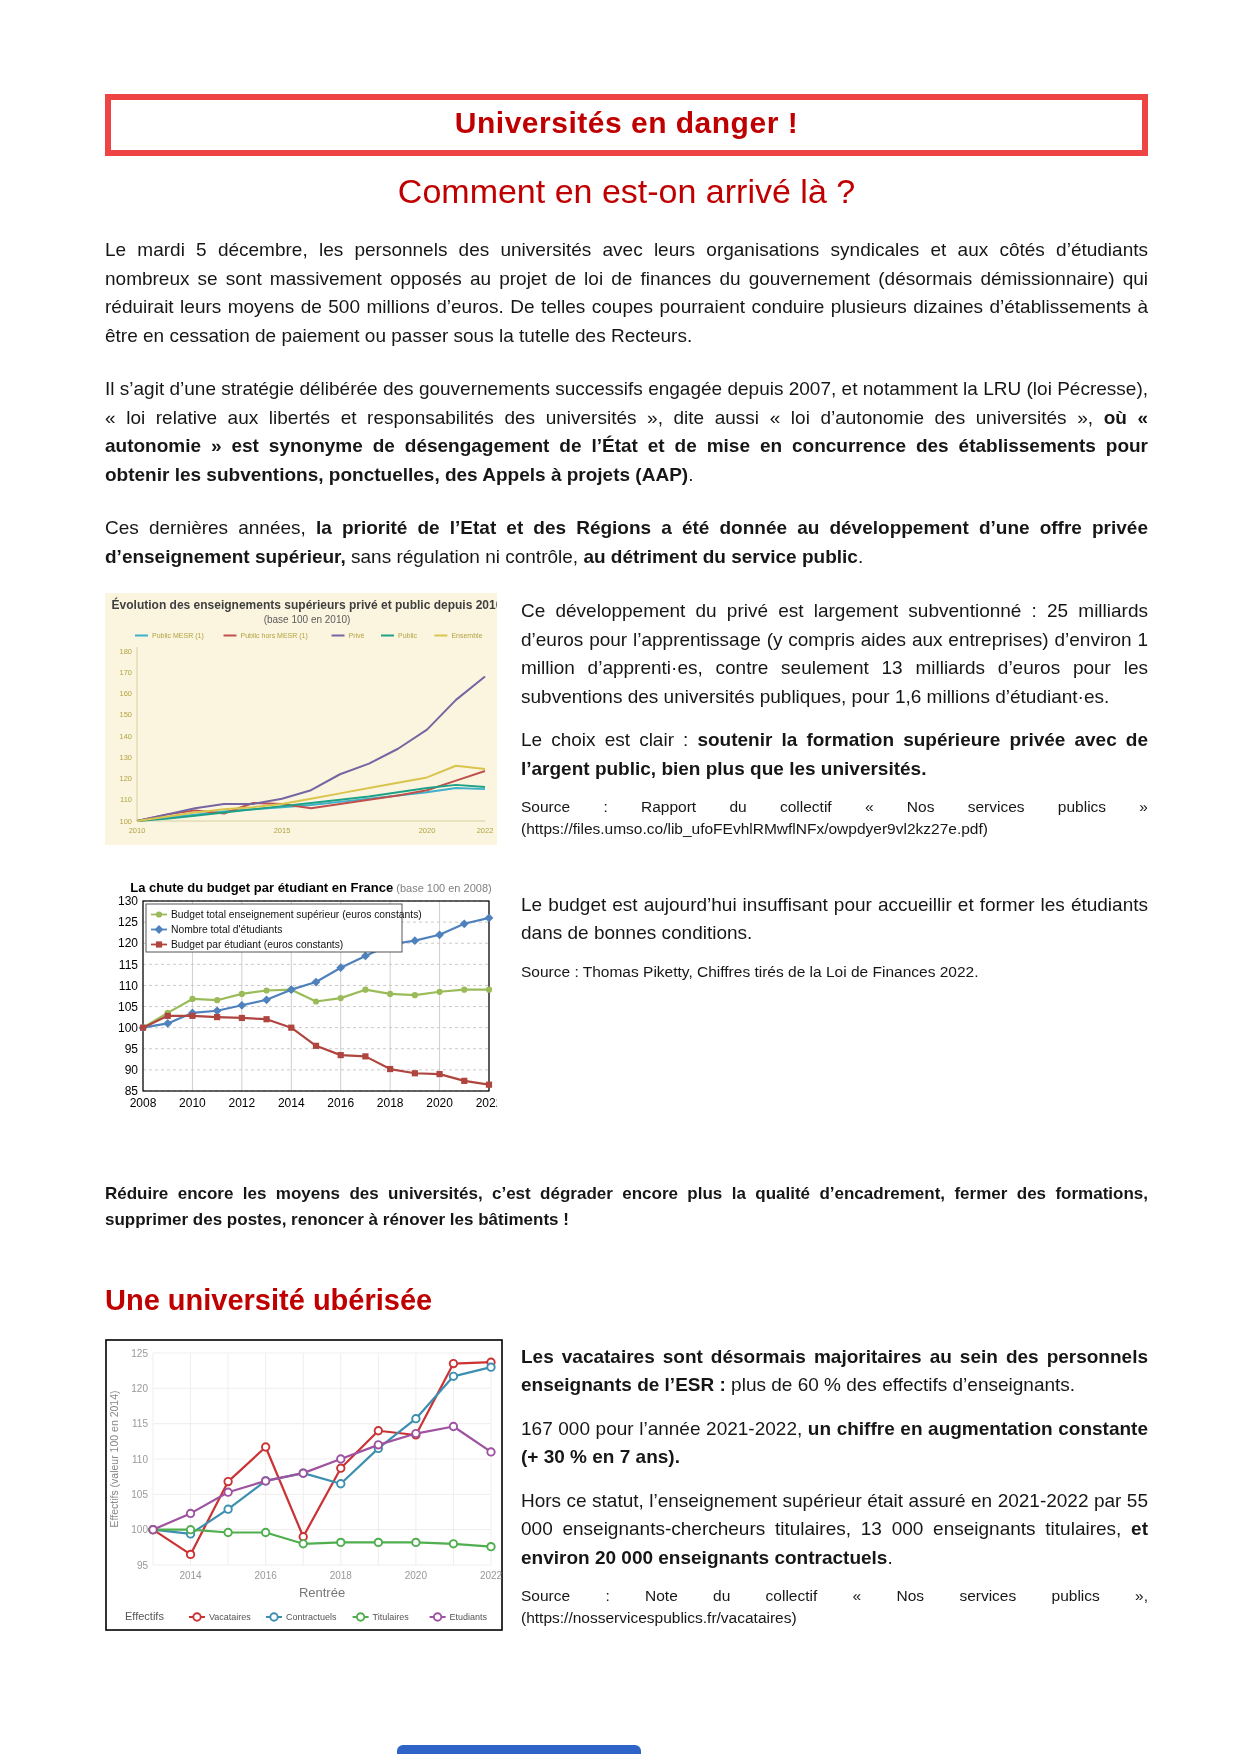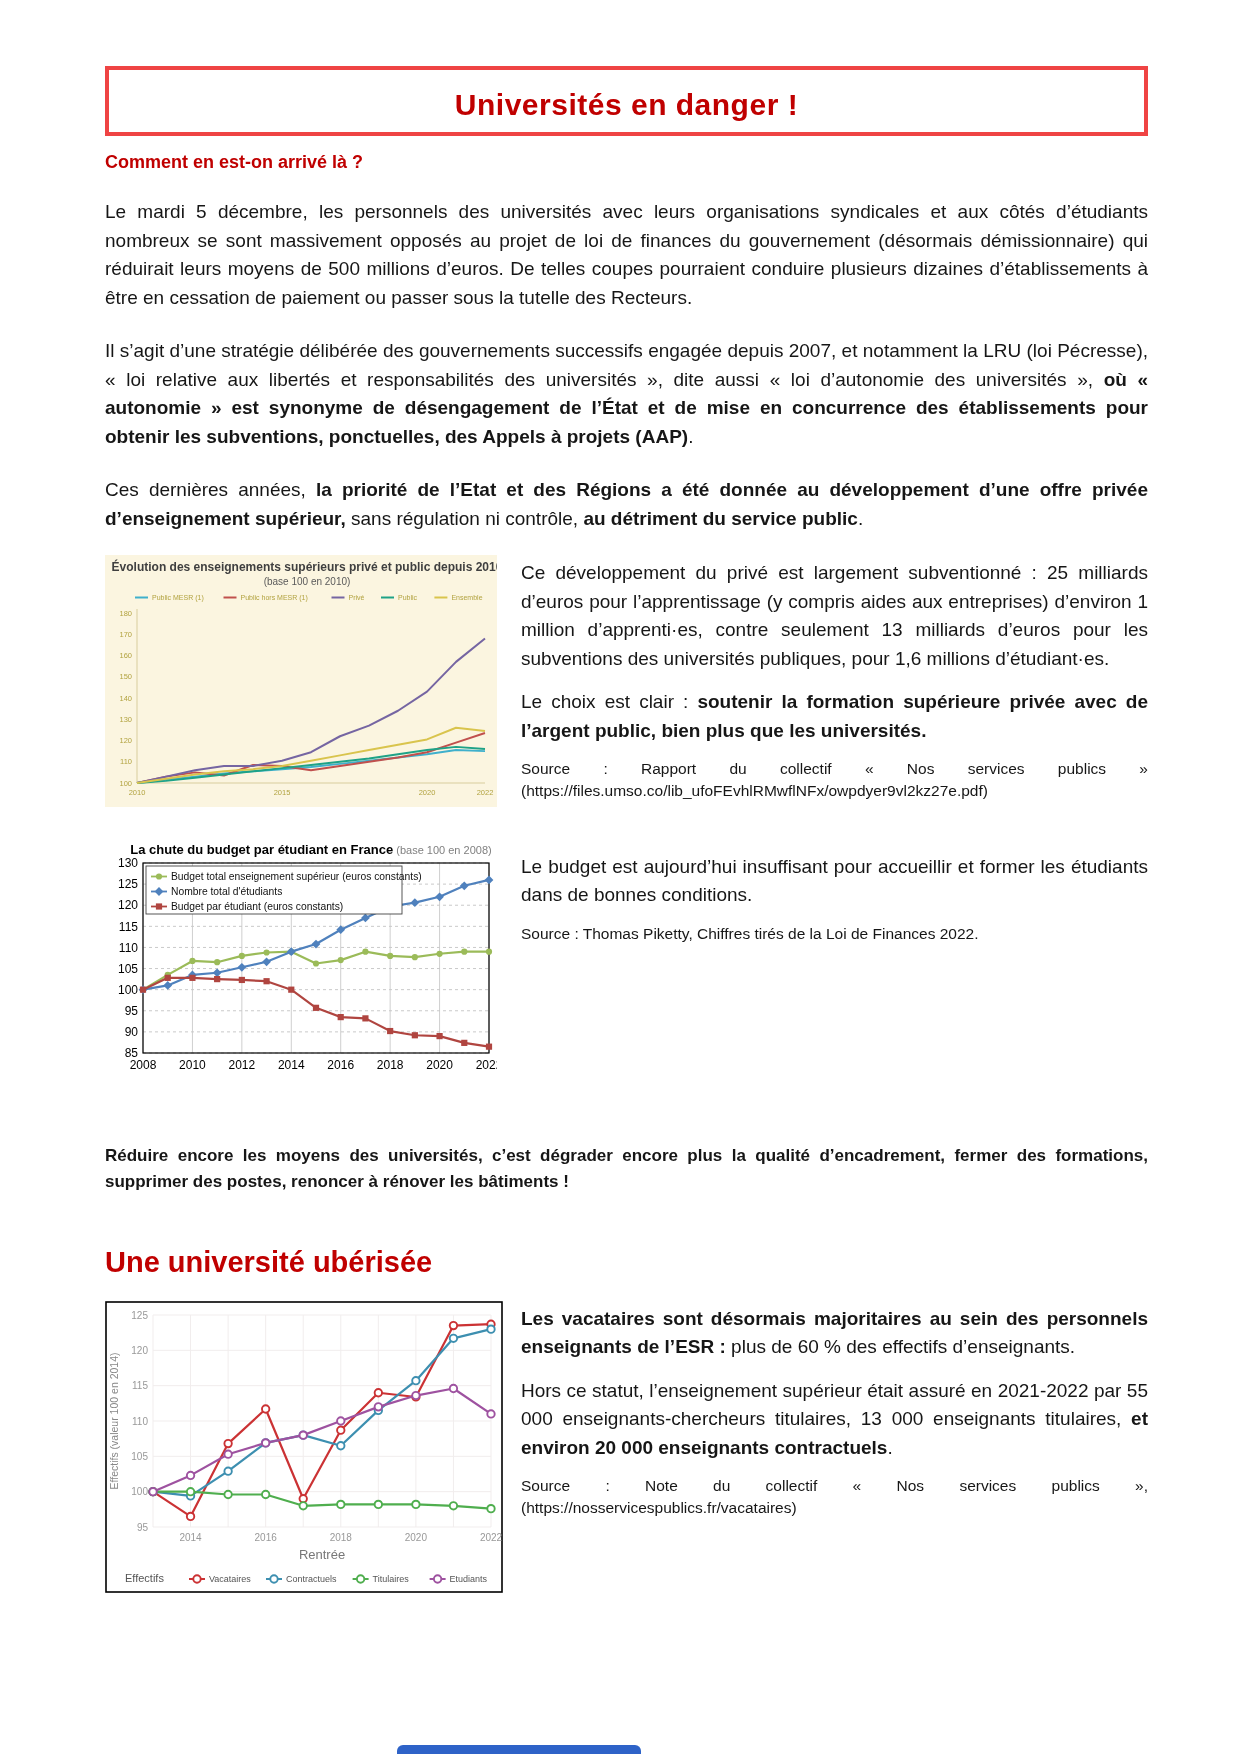--- a/index.html
+++ b/index.html
@@ -1,21 +1,21 @@
 <!DOCTYPE html>
 <html><head>
 <meta charset="utf-8">
 <style>
   html,body{margin:0;padding:0;}
   body{width:1241px;height:1754px;position:relative;background:#ffffff;
        font-family:"Liberation Sans",sans-serif;color:#161616;overflow:hidden;}
   .content{position:absolute;left:105px;top:66px;width:1043px;}
-  .title-box{border:4px solid #ef4444;padding:18px 0 10px;text-align:center;}
+  .title-box{border:6px solid #ef4444;padding:6px 0 10px;text-align:center;margin-top:28px;}
   .title{color:#c00000;font-size:30px;font-weight:bold;letter-spacing:.5px;}
-  .h1{margin-top:16px;color:#c00000;font-size:18px;font-weight:bold;}
+  .h1{margin-top:16px;text-align:center;color:#c00000;font-size:34px;font-weight:normal;}
   .h2{margin-top:50px;text-align:left;color:#c00000;font-size:29px;font-weight:bold;}
   p.body{margin:25px 0 0;font-size:19px;line-height:1.5;text-align:justify;}
   .row{display:flex;margin-top:22px;align-items:flex-start;}
   .chart-col{flex:0 0 416px;}
   .text-col{flex:1;min-width:0;padding-top:4px;}
   .text-col p.body{margin-top:0;}
   .text-col p.body + p.body{margin-top:15px;}
   .source{font-size:15.5px;line-height:1.4;text-align:justify;margin-top:13px;}
   .warning{margin-top:58px;font-weight:bold;font-size:17px;line-height:1.55;text-align:justify;}
   .chart{display:block;}
@@ -285,20 +285,21 @@
             <line x1="247.6" y1="278" x2="263.6" y2="278" stroke="#4fae4e" stroke-width="2"></line>
             <circle cx="255.6" cy="278" r="3.7" fill="#fff" stroke="#4fae4e" stroke-width="1.9"></circle>
             <text x="267.6" y="281" font-size="9" fill="#555">Titulaires</text>
             <line x1="324.6" y1="278" x2="340.6" y2="278" stroke="#9e52a0" stroke-width="2"></line>
             <circle cx="332.6" cy="278" r="3.7" fill="#fff" stroke="#9e52a0" stroke-width="1.9"></circle>
             <text x="344.6" y="281" font-size="9" fill="#555">Etudiants</text>
           </svg></div>
     </div>
     <div class="text-col">
       <p class="body"><b>Les vacataires sont désormais majoritaires au sein des personnels enseignants de l’ESR :</b><span> plus de 60 % des effectifs d’enseignants.</span></p>
+      <p class="body"><span>167 000 pour l’année 2021-2022, </span><b>un chiffre en augmentation constante (+ 30 % en 7 ans).</b></p>
       <p class="body"><span>Hors ce statut, l’enseignement supérieur était assuré en 2021-2022 par 55 000 enseignants-chercheurs titulaires, 13 000 enseignants titulaires, </span><b>et environ 20 000 enseignants contractuels</b><span>.</span></p>
       <p class="source">Source : Note du collectif « Nos services publics », (https://nosservicespublics.fr/vacataires)</p>
     </div>
   </div>
 
 </div>
 
 <div class="footer-blue"></div>
 
 </body></html>

